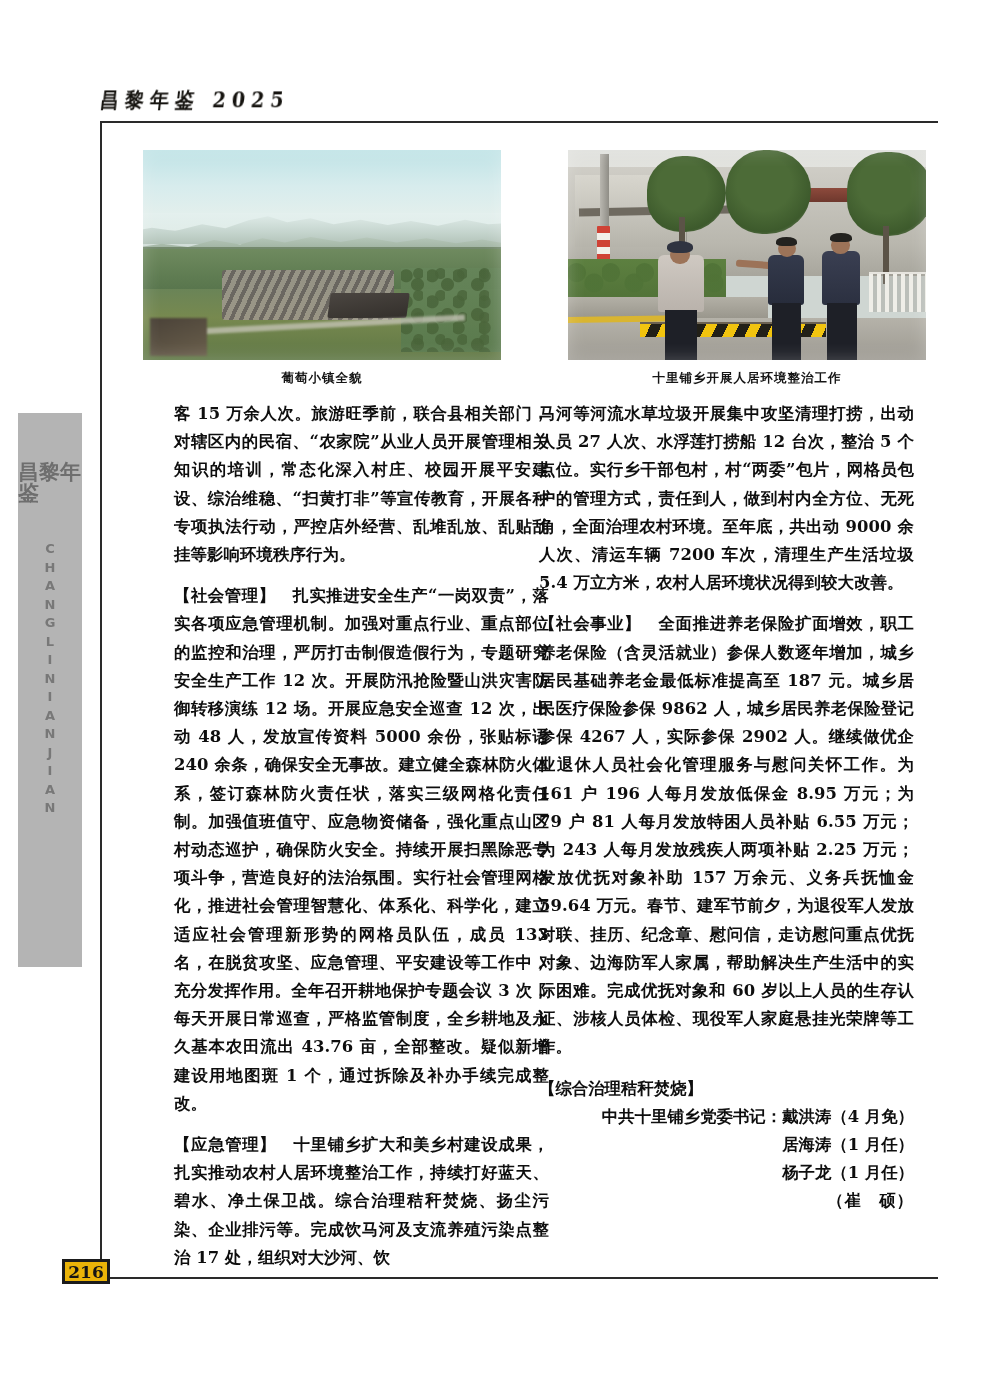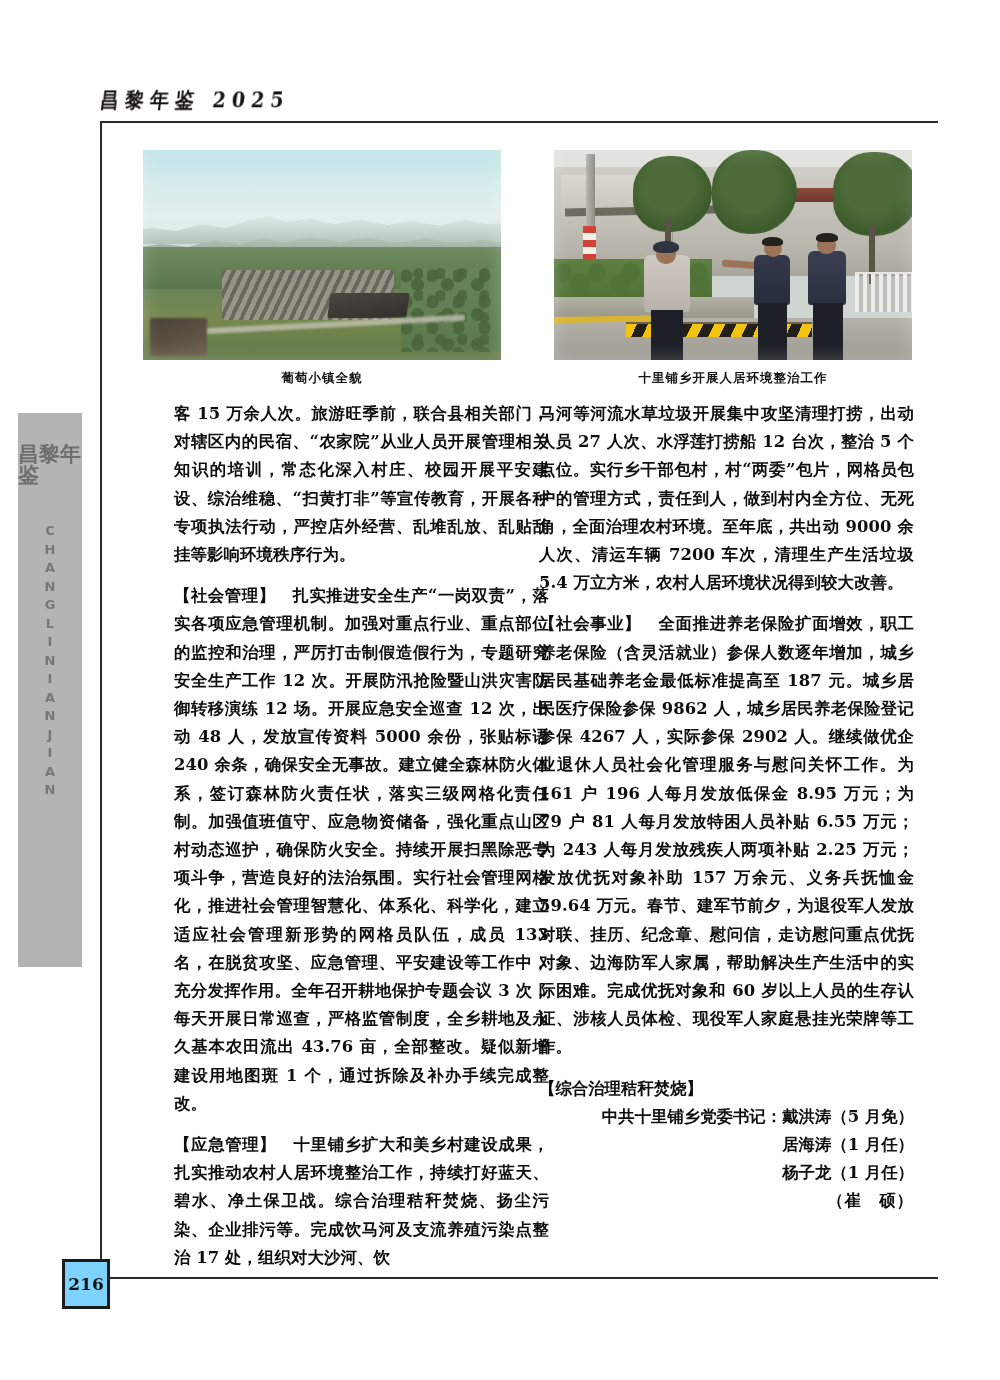--- a/index.html
+++ b/index.html
@@ -74,21 +74,21 @@
   .thumb-tab-inner {
     position: absolute;
     left: 0;
     top: 0;
     width: 64px;
     height: 554px;
     display: flex;
     flex-direction: column;
     align-items: center;
     justify-content: flex-start;
-    padding-top: 30px;
+    padding-top: 48px;
     box-sizing: border-box;
   }
   .thumb-cn {
     font-family: "DejaVu Serif", "Liberation Serif", serif;
     font-weight: bold;
     font-size: 21px;
     color: #6e6e6e;
     line-height: 1;
     margin-bottom: 24px;
     filter: blur(0.4px);
@@ -103,40 +103,40 @@
     text-orientation: upright;
     margin-top: 14px;
   }
 
   
   .page-number {
     position: absolute;
     left: 62px;
     top: 1259px;
     width: 48px;
-    height: 50px;
-    background: #7dd3fc;
+    height: 25px;
+    background: #eab308;
     border: 3px solid #1b1b1b;
     box-sizing: border-box;
     display: flex;
     align-items: center;
     justify-content: center;
     font-family: "DejaVu Serif", "Liberation Serif", serif;
     font-weight: bold;
     font-size: 17px;
     color: #141414;
   }
 
   
   .figure {
     position: absolute;
     width: 358px;
   }
   .figure.left  { left: 143px; top: 150px; }
-  .figure.right { left: 554px; top: 150px; }
+  .figure.right { left: 568px; top: 150px; }
 
   .photo {
     position: relative;
     width: 358px;
     height: 210px;
     overflow: hidden;
     background: #cfd6d2;
   }
   .fig-caption {
     margin-top: 10px;
@@ -482,20 +482,20 @@
   <div class="col right">
     <p class="para">
       <span>马河等河流水草垃圾开展集中攻坚清理打捞，出动人员 27 人次、水浮莲打捞船 12 台次，整治 5 个点位。实行乡干部包村，村“两委”包片，网格员包户的管理方式，责任到人，做到村内全方位、无死角，全面治理农村环境。至年底，共出动 9000 余人次、清运车辆 7200 车次，清理生产生活垃圾 5.4 万立方米，农村人居环境状况得到较大改善。</span>
     </p>
     <p class="para">
       <span class="heading-label">【社会事业】</span><span>　全面推进养老保险扩面增效，职工养老保险（含灵活就业）参保人数逐年增加，城乡居民基础养老金最低标准提高至 187 元。城乡居民医疗保险参保 9862 人，城乡居民养老保险登记参保 4267 人，实际参保 2902 人。继续做优企业退休人员社会化管理服务与慰问关怀工作。为 161 户 196 人每月发放低保金 8.95 万元；为 79 户 81 人每月发放特困人员补贴 6.55 万元；为 243 人每月发放残疾人两项补贴 2.25 万元；发放优抚对象补助 157 万余元、义务兵抚恤金 59.64 万元。春节、建军节前夕，为退役军人发放对联、挂历、纪念章、慰问信，走访慰问重点优抚对象、边海防军人家属，帮助解决生产生活中的实际困难。完成优抚对象和 60 岁以上人员的生存认证、涉核人员体检、现役军人家庭悬挂光荣牌等工作。</span>
     </p>
 
     <div style="margin-top:4px">
       <p class="personnel-title">【综合治理秸秆焚烧】</p>
-      <p class="personnel-line">中共十里铺乡党委书记：戴洪涛（5 月免）</p>
+      <p class="personnel-line">中共十里铺乡党委书记：戴洪涛（4 月免）</p>
       <p class="personnel-line">居海涛（1 月任）</p>
       <p class="personnel-line">杨子龙（1 月任）</p>
       <p class="personnel-line editor">（崔　硕）</p>
     </div>
   </div>
 
 </div>
 
 </body></html>

